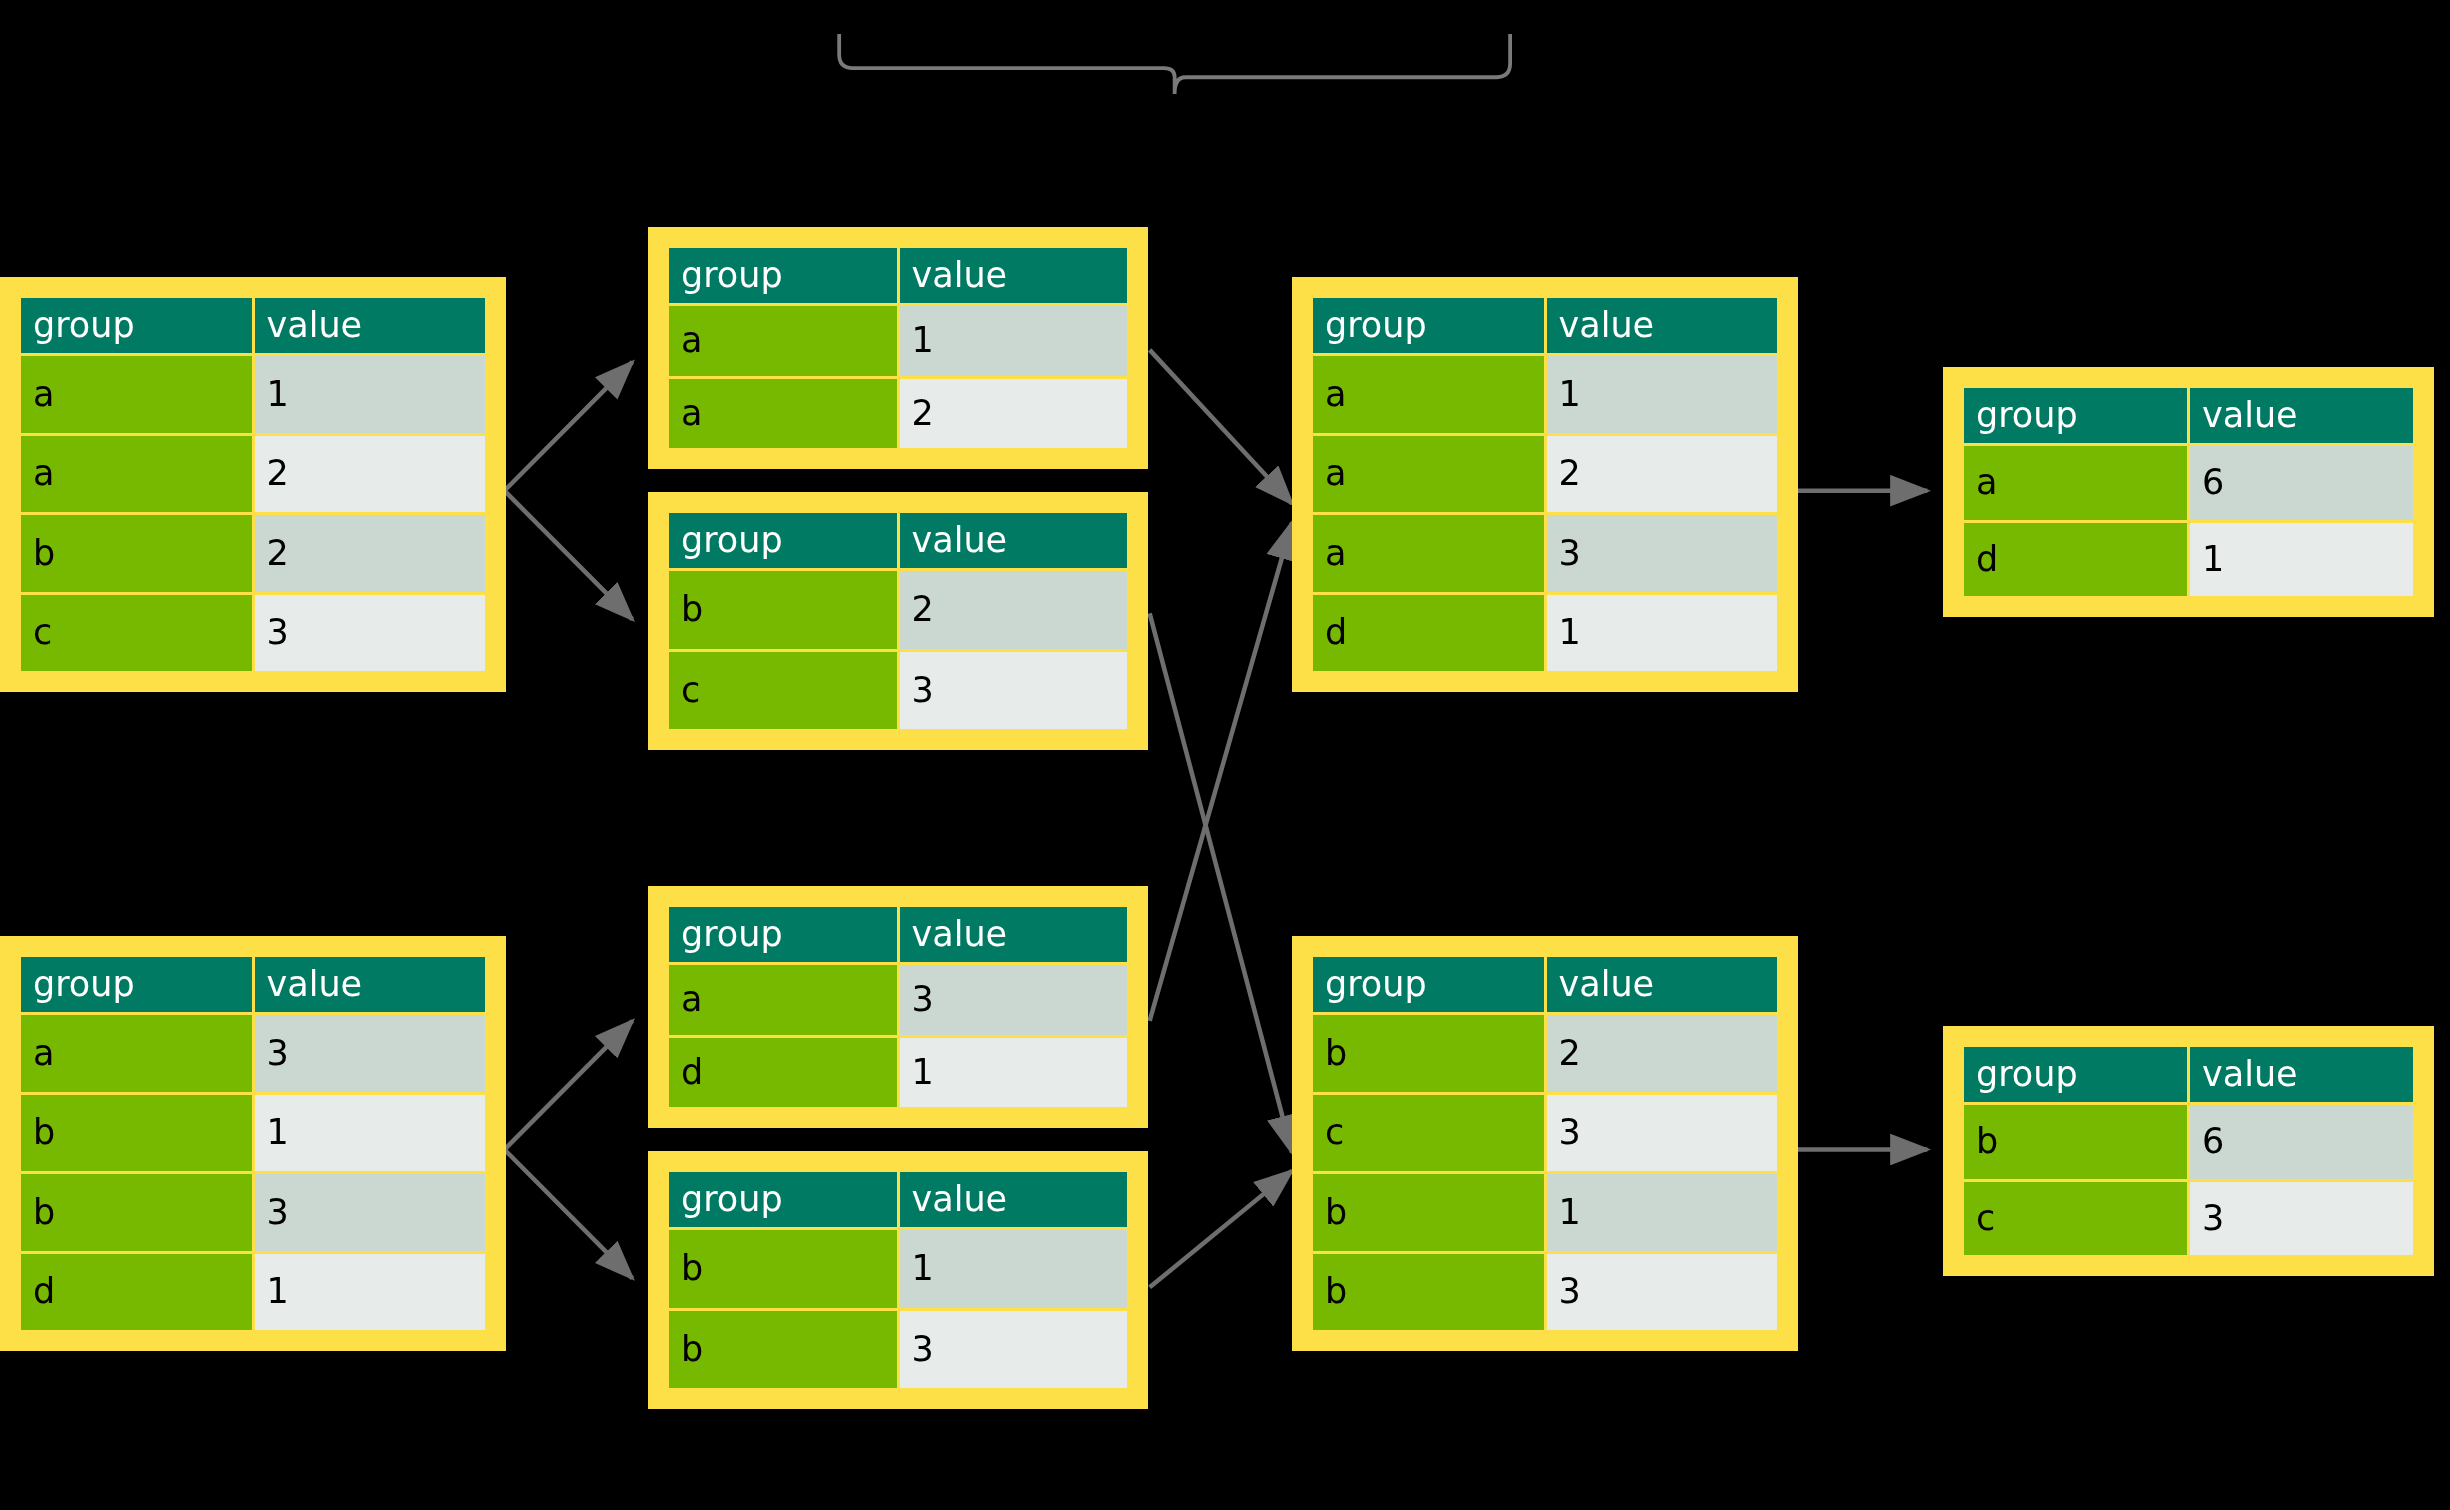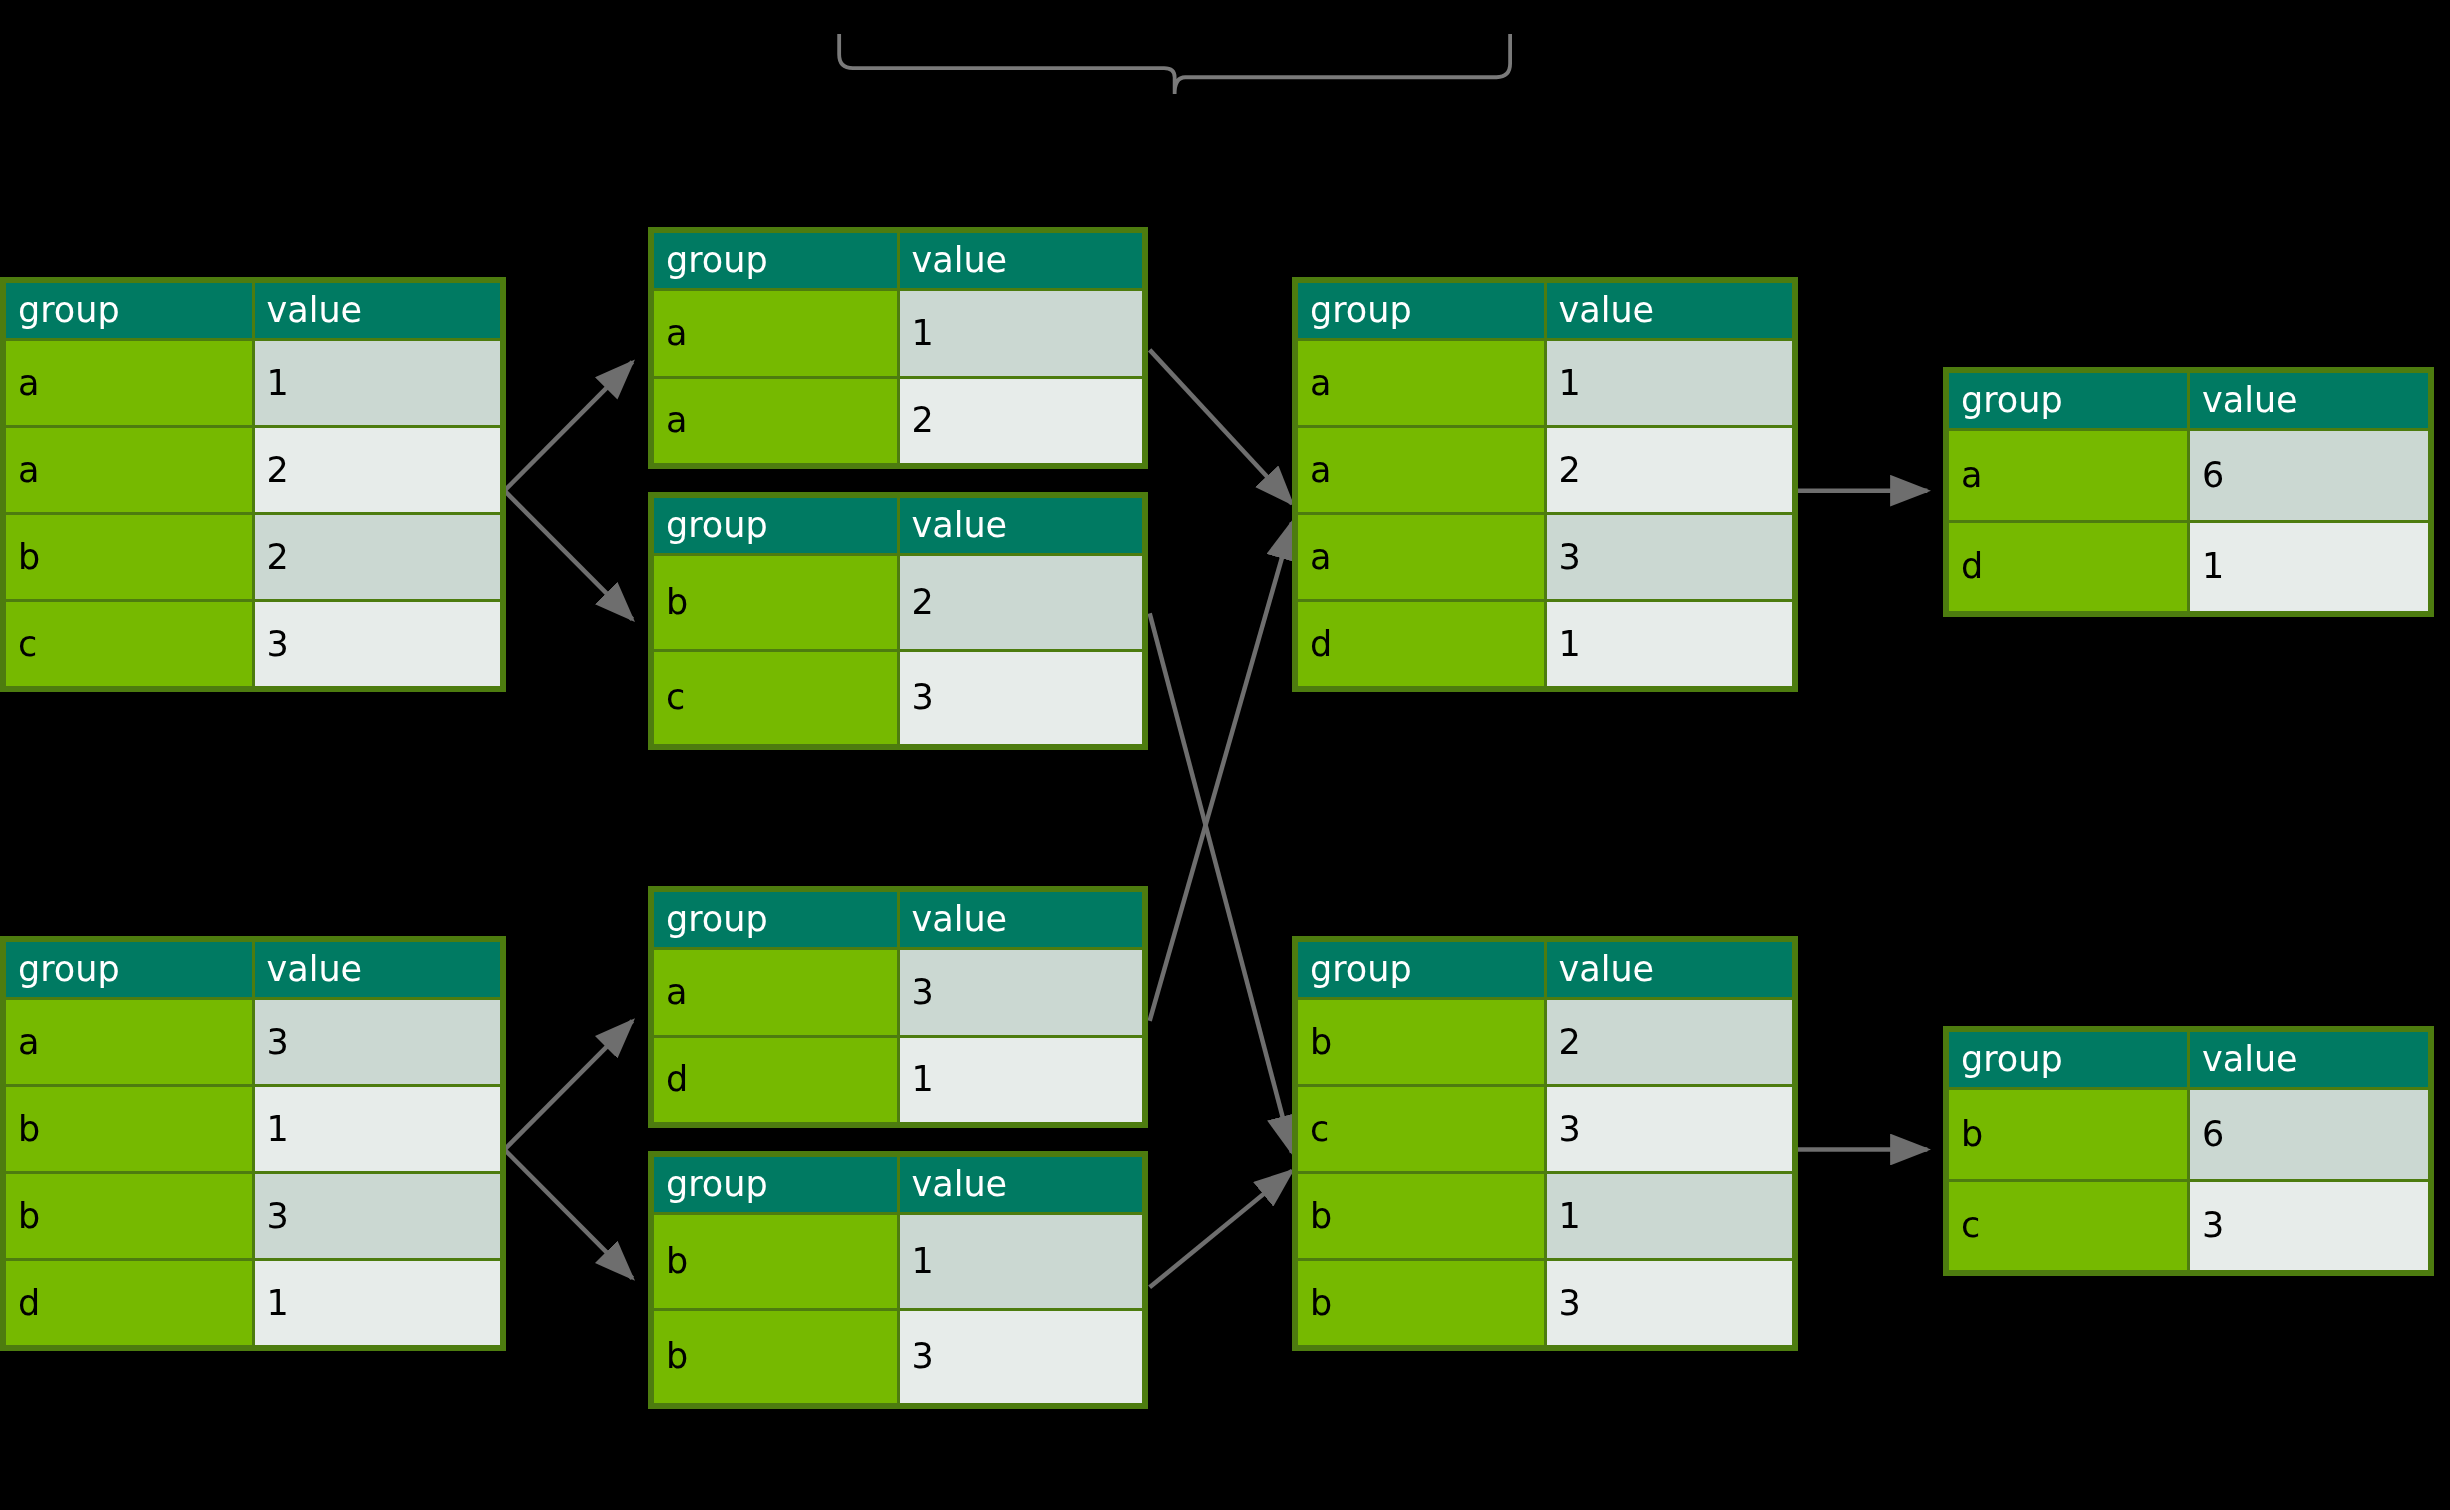--- a/index.html
+++ b/index.html
@@ -1,20 +1,20 @@
 <!DOCTYPE html>
 <html style="font-size:12px"><head>
 <meta charset="utf-8">
 <style>
   html,body{margin:0;padding:0;background:#000;}
   body{width:2450px;height:1510px;position:relative;overflow:hidden;
        font-family:"DejaVu Sans","Liberation Sans",sans-serif;}
   #stage{position:absolute;inset:0;width:2450px;height:1510px;background:#000;}
 
-  .tbl{position:absolute;background:#4d7c0f;box-sizing:border-box;padding:3px;}
+  .tbl{position:absolute;background:#fde047;box-sizing:border-box;padding:18px;}
   .tbl table{border-collapse:separate;border-spacing:3px;width:100%;height:100%;table-layout:fixed;}
   .tbl th,.tbl td{padding:0 12px;text-align:left;vertical-align:middle;
                   font-weight:normal;font-size:35px;line-height:1;white-space:nowrap;}
   .tbl th{background:#007A62;color:#ffffff;height:55px;}
   .tbl td.g{background:#76B900;color:#000000;}
   .tbl td.v0{background:#CBD8D2;color:#000000;}
   .tbl td.v1{background:#E7ECEA;color:#000000;}
 
   svg#wires{position:absolute;left:0;top:0;width:2450px;height:1510px;pointer-events:none;}
 </style>

